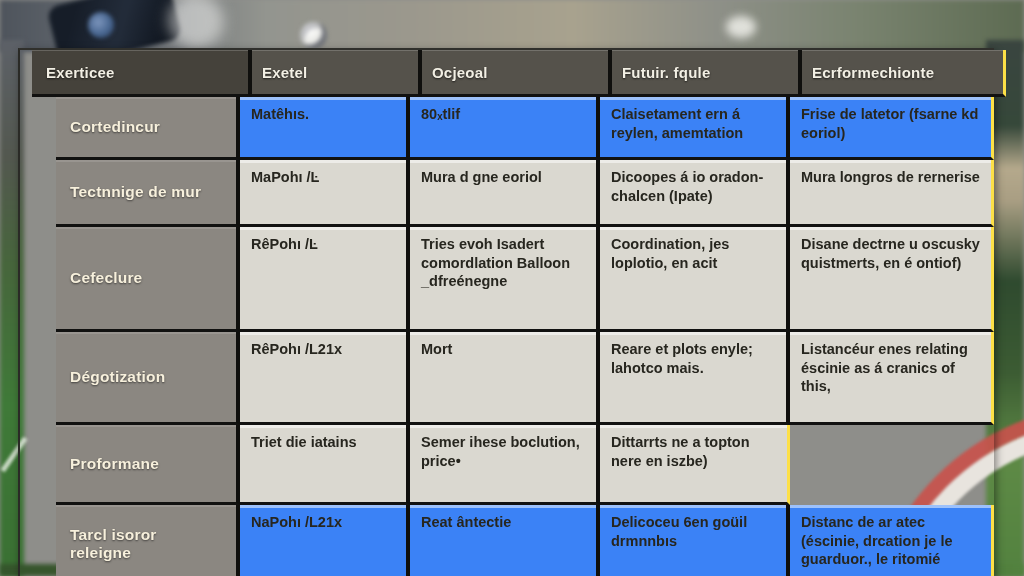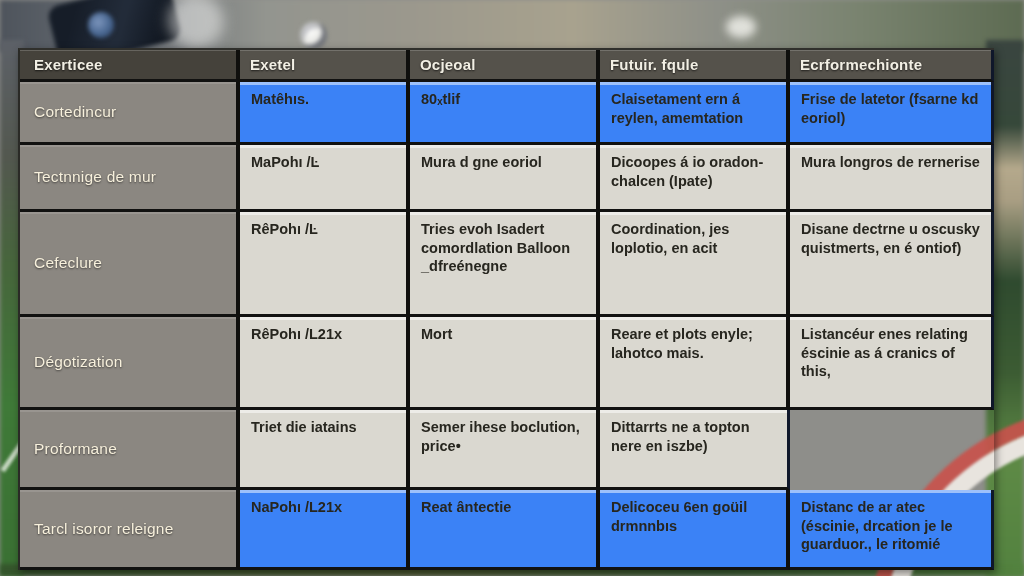--- a/index.html
+++ b/index.html
@@ -33,36 +33,36 @@
     border:18px solid #e8e4de;box-shadow:0 0 0 15px rgba(200,82,76,.92);
     filter:blur(1.5px);background:transparent;}
 
   
   .tbl{position:absolute;left:18px;top:48px;width:974px;
     border-left:2px solid #2a2a26;border-top:2px solid #30302c;
     box-shadow:2px 3px 8px rgba(0,0,0,.45);}
   .row{display:grid;grid-template-columns:220px 170px 190px 190px 204px;box-sizing:border-box;}
   .row>div{box-sizing:border-box;border-right:4px solid #0f0f0d;border-bottom:3px solid #111110;
     overflow:hidden;}
-  .row>div:last-child{border-right:3px solid #0f172a;}
+  .row>div:last-child{border-right:3px solid #fde047;}
 
-  .thead{height:32px;}
+  .thead{height:47px;padding-left:12px;}
   .th{background:var(--header-bg,#55524b);color:var(--header-text,#f2efe4);
     font-weight:bold;font-size:15px;display:flex;align-items:center;padding:0 10px;
     text-shadow:0 1px 2px rgba(0,0,0,.65);letter-spacing:.2px;
     box-shadow:inset 0 1px 0 rgba(255,255,255,.18);}
   .th.c1{background:var(--header-first-bg,#45423b);padding-left:14px;}
 
   .r1{height:63px;} .r2{height:67px;} .r3{height:105px;}
   .r4{height:93px;} .r5{height:80px;} .r6{height:80px;}
 
   .lbl{background:var(--label-bg,#8b8781);color:var(--label-text,#f7f0dc);
-    font-weight:normal;font-size:15.5px;display:flex;align-items:center;padding:0 24px 0 14px;
+    font-weight:bold;font-size:15.5px;display:flex;align-items:center;padding:0 24px 0 14px;
     text-shadow:0 1px 2px rgba(0,0,0,.55);letter-spacing:.2px;
-    box-shadow:inset 0 2px 0 rgba(255,255,255,.12);}
+    box-shadow:inset 0 2px 0 rgba(255,255,255,.12);margin-left:36px;}
   .td{background:var(--cell-bg,#dad8d0);color:var(--cell-text,#27261f);
     font-size:14.5px;font-weight:600;line-height:1.28;padding:8px 9px 4px 11px;
     box-shadow:inset 0 3px 0 rgba(255,255,255,.5);}
   .r1 .td{background:#3b82f6;}
   .r6 .td{background:#3b82f6;}
 </style>
 </head>
 <body>
 
 <div id="screen">

